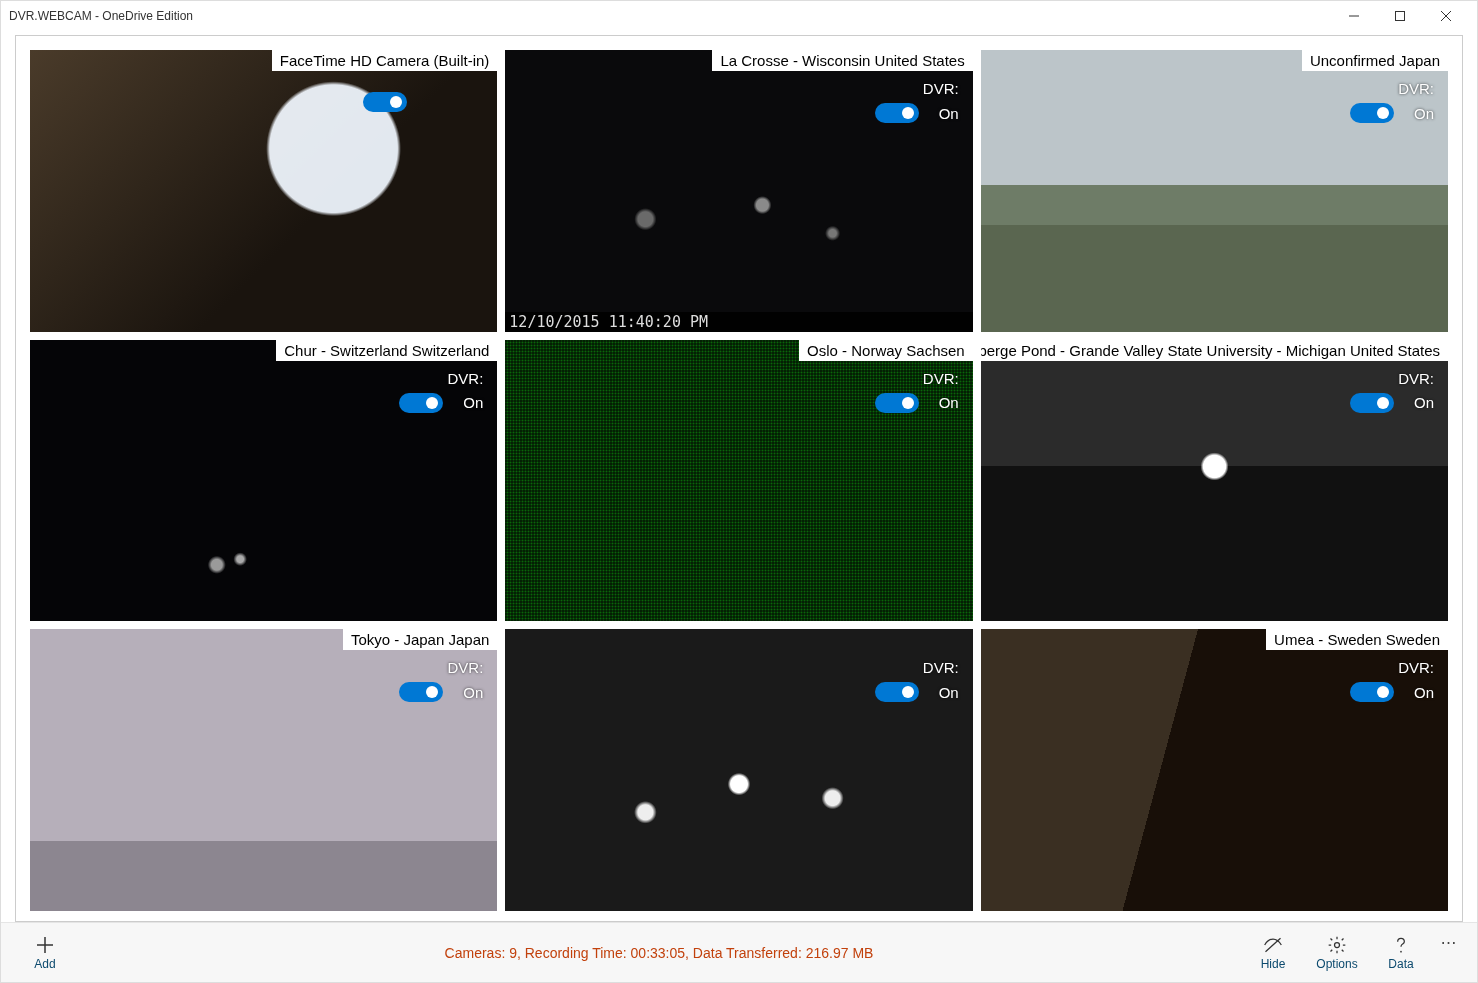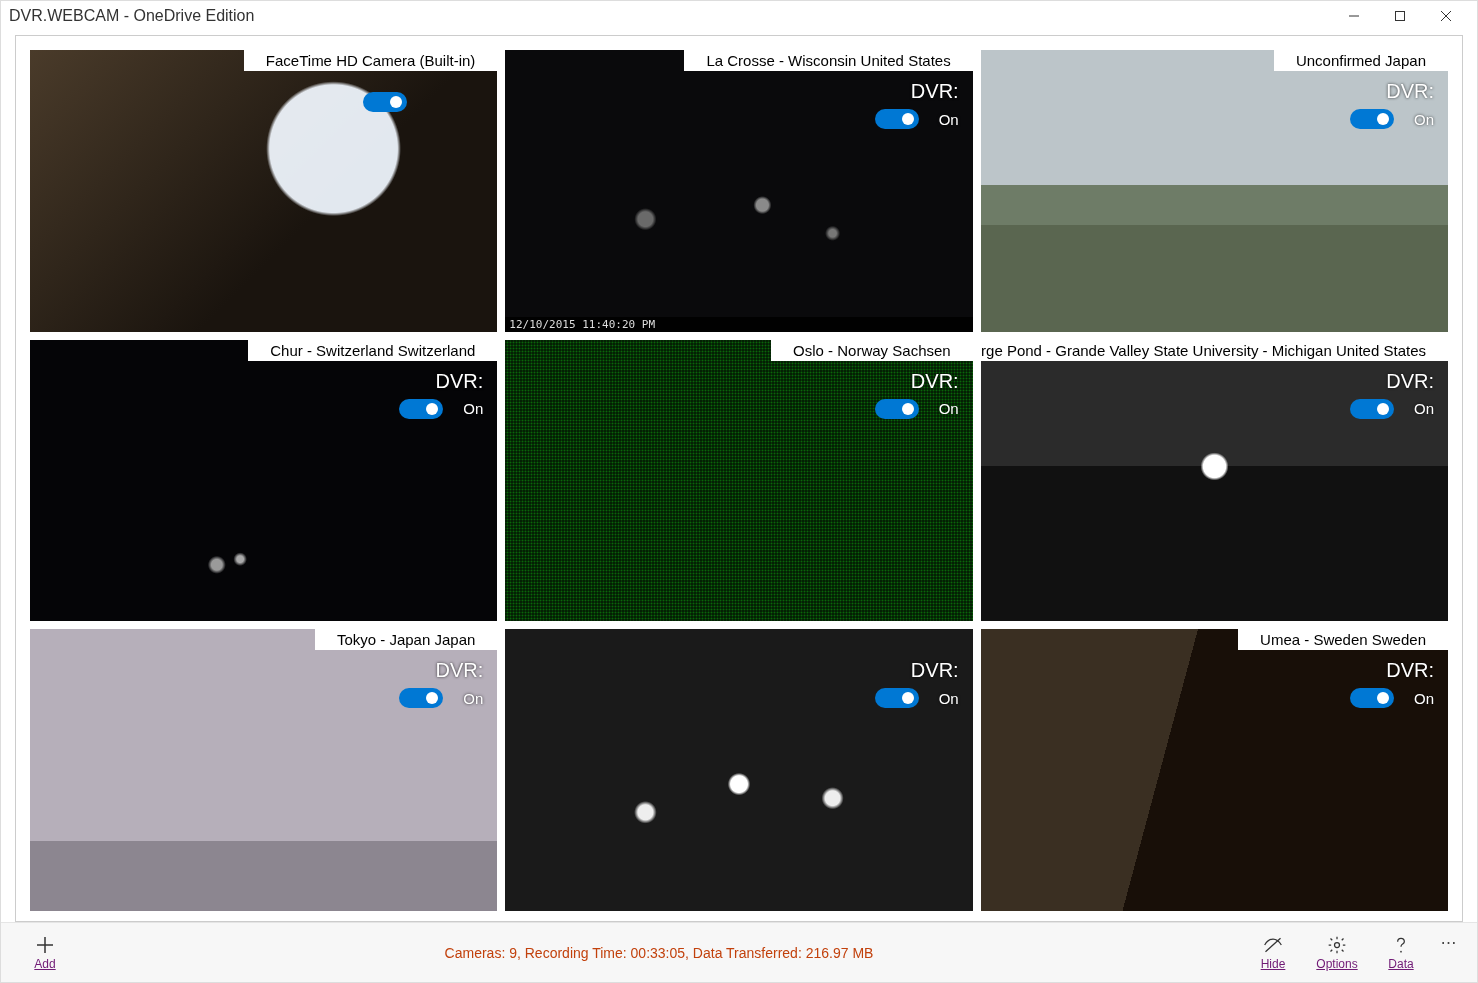--- a/index.html
+++ b/index.html
@@ -1,53 +1,53 @@
 <!DOCTYPE html>
 <html><head>
 <meta charset="utf-8">
 <style>
 * { box-sizing: border-box; margin: 0; padding: 0; }
 html, body { width: 100%; height: 100%; font-family: "Segoe UI", Arial, sans-serif; background: #fff; color: #000; }
 .window { width: 1478px; height: 983px; display: flex; flex-direction: column; background: #fff; border: 1px solid #ddd; }
 
 
-.titlebar { height: 30px; display: flex; align-items: center; padding: 0 8px; background: #fff; font-size: 16px; color: #333; }
+.titlebar { height: 30px; display: flex; align-items: center; padding: 0 8px; background: #fff; font-size: 12px; color: #333; }
 .titlebar-text { flex: 1; }
 .win-controls { display: flex; }
 .win-btn { width: 46px; height: 30px; display: flex; align-items: center; justify-content: center; cursor: pointer; }
 .win-btn svg { width: 10px; height: 10px; }
 
 
 .grid-wrapper { flex: 1; padding: 14px 14px 10px 14px; border: 1px solid #ccc; margin: 4px 14px 0 14px; overflow: hidden; }
 .grid { display: grid; grid-template-columns: repeat(3, 1fr); grid-template-rows: repeat(3, 1fr); gap: 8px; width: 100%; height: 100%; }
 .tile { position: relative; overflow: hidden; background: #111; }
 .tile-bg { position: absolute; inset: 0; }
-.title-label { position: absolute; top: 0; right: 0; background: #fff; color: #000; font-size: 15px; padding: 2px 22px; white-space: nowrap; }
+.title-label { position: absolute; top: 0; right: 0; background: #fff; color: #000; font-size: 15px; padding: 2px 8px; white-space: nowrap; }
 .dvr-col { position: absolute; top: 30px; right: 14px; display: flex; flex-direction: column; align-items: flex-end; gap: 6px; }
-.dvr-label { color: #fff; font-size: 20px; text-shadow: 0 0 3px rgba(0,0,0,.8); }
+.dvr-label { color: #fff; font-size: 15px; text-shadow: 0 0 3px rgba(0,0,0,.8); }
 .toggle-row { display: flex; align-items: center; gap: 20px; }
 .toggle { width: 44px; height: 20px; border-radius: 10px; background: #0078D4; position: relative; cursor: pointer; }
 .toggle .knob { position: absolute; width: 12px; height: 12px; background: #fff; border-radius: 50%; top: 4px; right: 5px; }
 .toggle-text { color: #fff; font-size: 15px; text-shadow: 0 0 3px rgba(0,0,0,.8); }
-.timestamp-strip { position: absolute; bottom: 0; left: 0; right: 0; background: rgba(0,0,0,.9); color: #ddd; font-size: 11px; padding: 1px 4px; font-family: monospace; }
+.timestamp-strip { position: absolute; bottom: 0; left: 0; right: 0; background: rgba(0,0,0,.9); color: #ddd; font-size: 15px; padding: 1px 4px; font-family: monospace; }
 
 
 .bg-room { background: linear-gradient(135deg,#4a3b2a,#1a140e 60%), radial-gradient(circle at 65% 35%, #dfe6ee 0 18%, transparent 19%); background-blend-mode: screen; }
 .bg-night1 { background: radial-gradient(circle at 30% 60%, #6a6a6a 0 2%, transparent 3%), radial-gradient(circle at 55% 55%, #8a8a8a 0 2%, transparent 3%), radial-gradient(circle at 70% 65%, #777 0 1%, transparent 2%), #0a0a0c; }
 .bg-hills { background: linear-gradient(#bcc5c9 0 48%, #6e7c67 48% 62%, #5a6650 62% 100%); }
 .bg-night2 { background: radial-gradient(circle at 40% 80%, #9a9a9a 0 1.5%, transparent 2.5%), radial-gradient(circle at 45% 78%, #aaa 0 1%, transparent 2%), #050507; }
 .bg-green { background: repeating-linear-gradient(90deg,#1e5a1e 0 2px,#2fa12f 2px 3px), repeating-linear-gradient(0deg,#1e5a1e 0 2px,#2fa12f 2px 3px); background-blend-mode: multiply; }
 .bg-pond { background: radial-gradient(circle at 50% 45%, #fff 0 4%, transparent 5%), linear-gradient(#2b2b2b 0 45%, #111 45% 100%); filter: grayscale(1); }
 .bg-fog { background: linear-gradient(#b6afba 0 75%, #8c8690 75% 100%); }
 .bg-city { background: radial-gradient(circle at 50% 55%, #fff 0 3%, transparent 4%), radial-gradient(circle at 30% 65%, #eee 0 2%, transparent 3%), radial-gradient(circle at 70% 60%, #eee 0 2%, transparent 3%), #1a1a1a; filter: grayscale(1); }
 .bg-street { background: linear-gradient(105deg,#3a2f22 0 40%, #180f08 40% 100%); }
 
 
 .commandbar { height: 60px; border-top: 1px solid #e5e5e5; display: flex; align-items: center; padding: 0 12px; background: #f7f7f7; position: relative; }
-.cmd-btn { display: flex; flex-direction: column; align-items: center; justify-content: center; width: 64px; height: 56px; cursor: pointer; font-size: 12px; color: #701a75; gap: 2px; text-decoration: underline; }
+.cmd-btn { display: flex; flex-direction: column; align-items: center; justify-content: center; width: 64px; height: 56px; cursor: pointer; font-size: 12px; color: #0c4a6e; gap: 2px; }
 .cmd-icon { width: 20px; height: 20px; display: flex; align-items: center; justify-content: center; }
 .status { flex: 1; text-align: center; font-size: 14px; color: #c2410c; }
 .right-cmds { display: flex; align-items: center; }
 .more-btn { width: 32px; height: 56px; display: flex; align-items: flex-start; justify-content: center; cursor: pointer; padding-top: 8px; font-size: 16px; letter-spacing: 1px; color: #444; }
 .first-tile .dvr-col { top: 42px; right: 90px; }
 </style>
 </head>
 <body>
 
 <div class="window">

